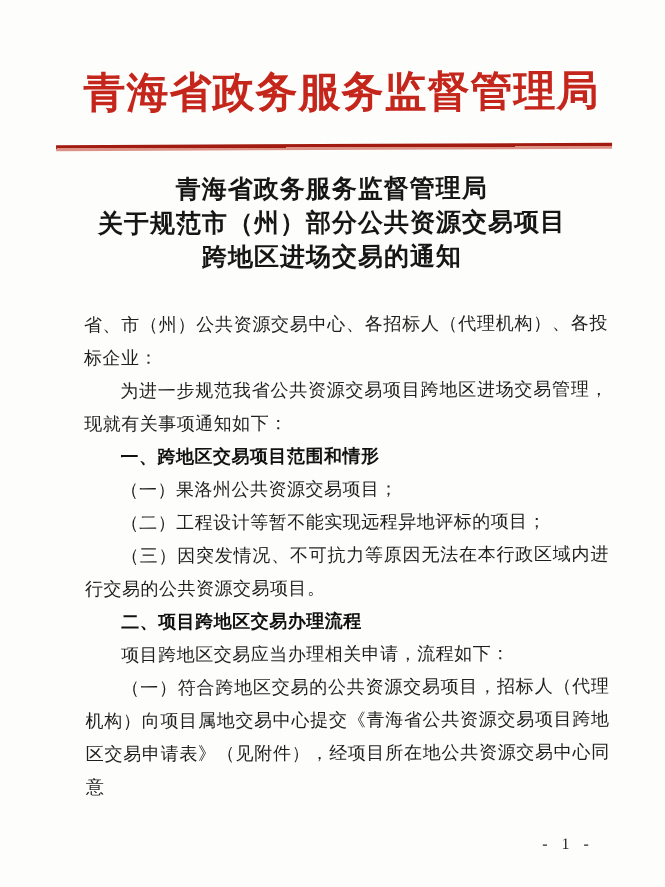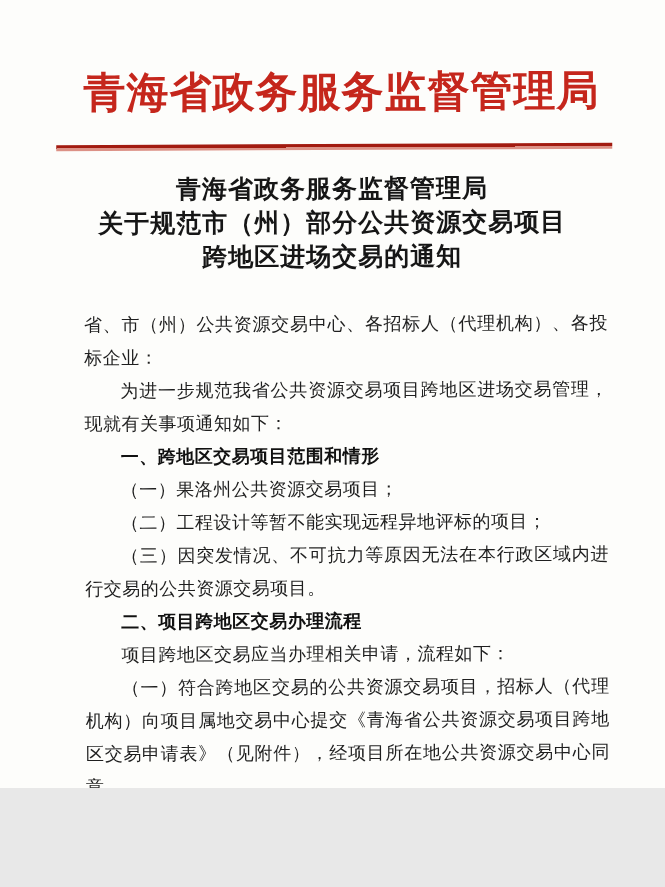--- a/index.html
+++ b/index.html
@@ -1,20 +1,20 @@
 <!DOCTYPE html>
 <html><head>
 <meta charset="utf-8">
 <style>
   * { margin: 0; padding: 0; box-sizing: border-box; }
   html, body { background: #e8e8e8; }
   .page {
     position: relative;
     width: 665px;
-    height: 788px;
+    height: 887px;
     margin: 0 auto;
     background: #fdfdfb;
     overflow: hidden;
     font-family: "Liberation Serif", serif;
   }
   .tilt {
     position: absolute;
     inset: 0;
     transform: rotate(-0.25deg);
     transform-origin: 50% 40%;

